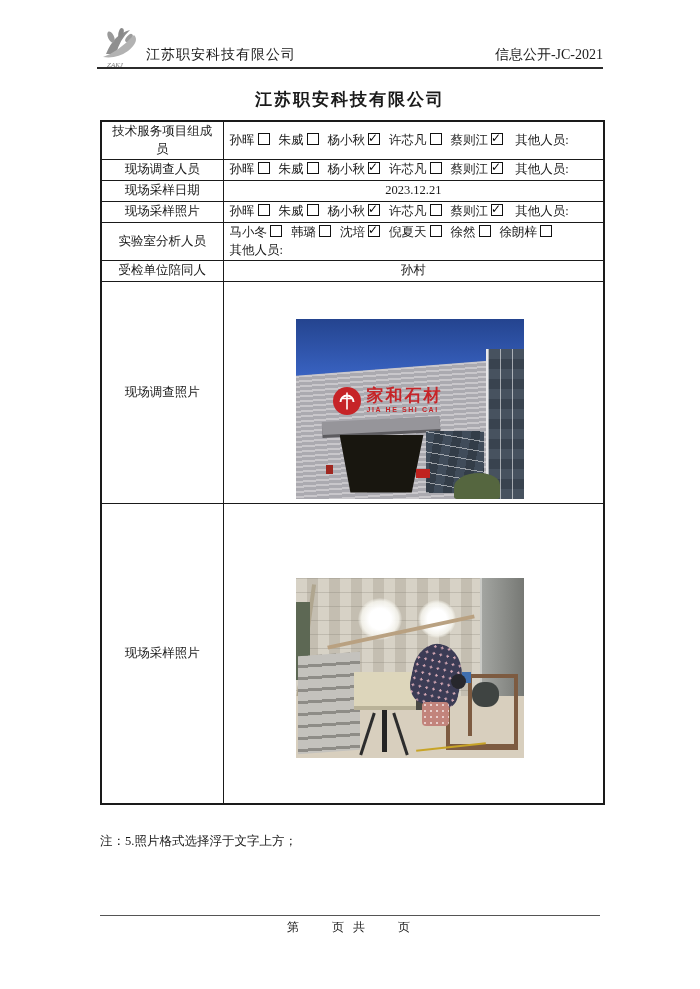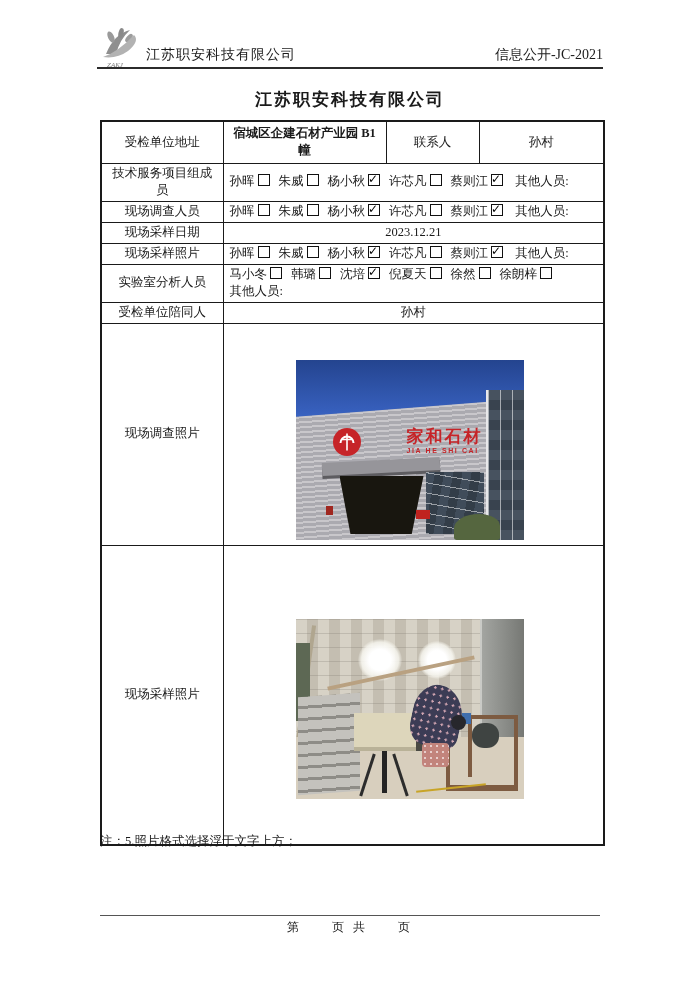--- a/index.html
+++ b/index.html
@@ -52,21 +52,21 @@
            transform:rotate(-4.5deg);}
   .p1-glass-r{position:absolute;right:0;top:30px;width:36px;height:150px;
           background:repeating-linear-gradient(180deg,#47525f 0 10px,#39434f 10px 20px);
           border-left:2px solid #e8e8ea;}
   .p1-glass-r::after{content:"";position:absolute;inset:0;
           background:repeating-linear-gradient(90deg,rgba(255,255,255,.55) 0 1px,transparent 1px 12px);}
   .p1-glass2{position:absolute;left:130px;top:112px;width:58px;height:62px;
           background:repeating-linear-gradient(100deg,#404c5a 0 9px,#333d48 9px 18px);}
   .p1-glass2::after{content:"";position:absolute;inset:0;
           background:repeating-linear-gradient(10deg,rgba(255,255,255,.5) 0 1px,transparent 1px 10px);}
-  .p1-sign{position:absolute;left:36px;top:60px;width:160px;height:44px;display:flex;align-items:center;gap:40px;}
+  .p1-sign{position:absolute;left:36px;top:60px;width:160px;height:44px;display:flex;align-items:center;}
   .p1-logo{width:30px;height:30px;flex:0 0 auto;}
   .p1-sign-text{margin-left:5px;text-align:left;}
   .p1-sign-cn{font-family:"Liberation Sans","DejaVu Sans",sans-serif;font-weight:bold;
               font-size:17px;letter-spacing:2px;line-height:1.0;}
   .p1-sign-en{font-family:"Liberation Sans","DejaVu Sans",sans-serif;font-weight:bold;
               font-size:7px;letter-spacing:1.6px;margin-top:1px;}
   .p1-awning{position:absolute;left:26px;top:100px;width:118px;height:13px;background:#96959a;
              transform:rotate(-3deg);box-shadow:0 3px 0 #5d5c60;}
   .p1-entrance{position:absolute;left:44px;top:116px;width:84px;height:58px;background:#18160f;
              clip-path:polygon(0 0,100% 0,86% 100%,13% 100%);}
@@ -141,28 +141,20 @@
   <div class="title">江苏职安科技有限公司</div>
 
   <table class="form">
     <colgroup>
         <col style="width:122px">
         <col style="width:163px">
         <col style="width:93px">
         <col style="width:125px">
       </colgroup>
     <tbody>
-    <tr class="r2">
-      <td class="lbl">受检单位地址</td>
-      <td class="val bold">
-            <div class="narrow2">宿城区企建石材产业园 B1 幢</div>
-          </td>
-      <td class="lbl">联系人</td>
-      <td class="val">孙村</td>
-    </tr>
     <tr class="r3">
       <td class="lbl">技术服务项目组成员</td>
       <td class="val-left" colspan="3">
         <span><span class="person"><span>孙晖</span><span class="cb"></span></span><span class="person"><span>朱威</span><span class="cb"></span></span><span class="person"><span>杨小秋</span><span class="cb checked"></span></span><span class="person"><span>许芯凡</span><span class="cb"></span></span><span class="person"><span>蔡则江</span><span class="cb checked"></span></span></span>
         <span>其他人员:</span>
       </td>
     </tr>
     <tr class="rsm">
       <td class="lbl">现场调查人员</td>
       <td class="val-left" colspan="3">

